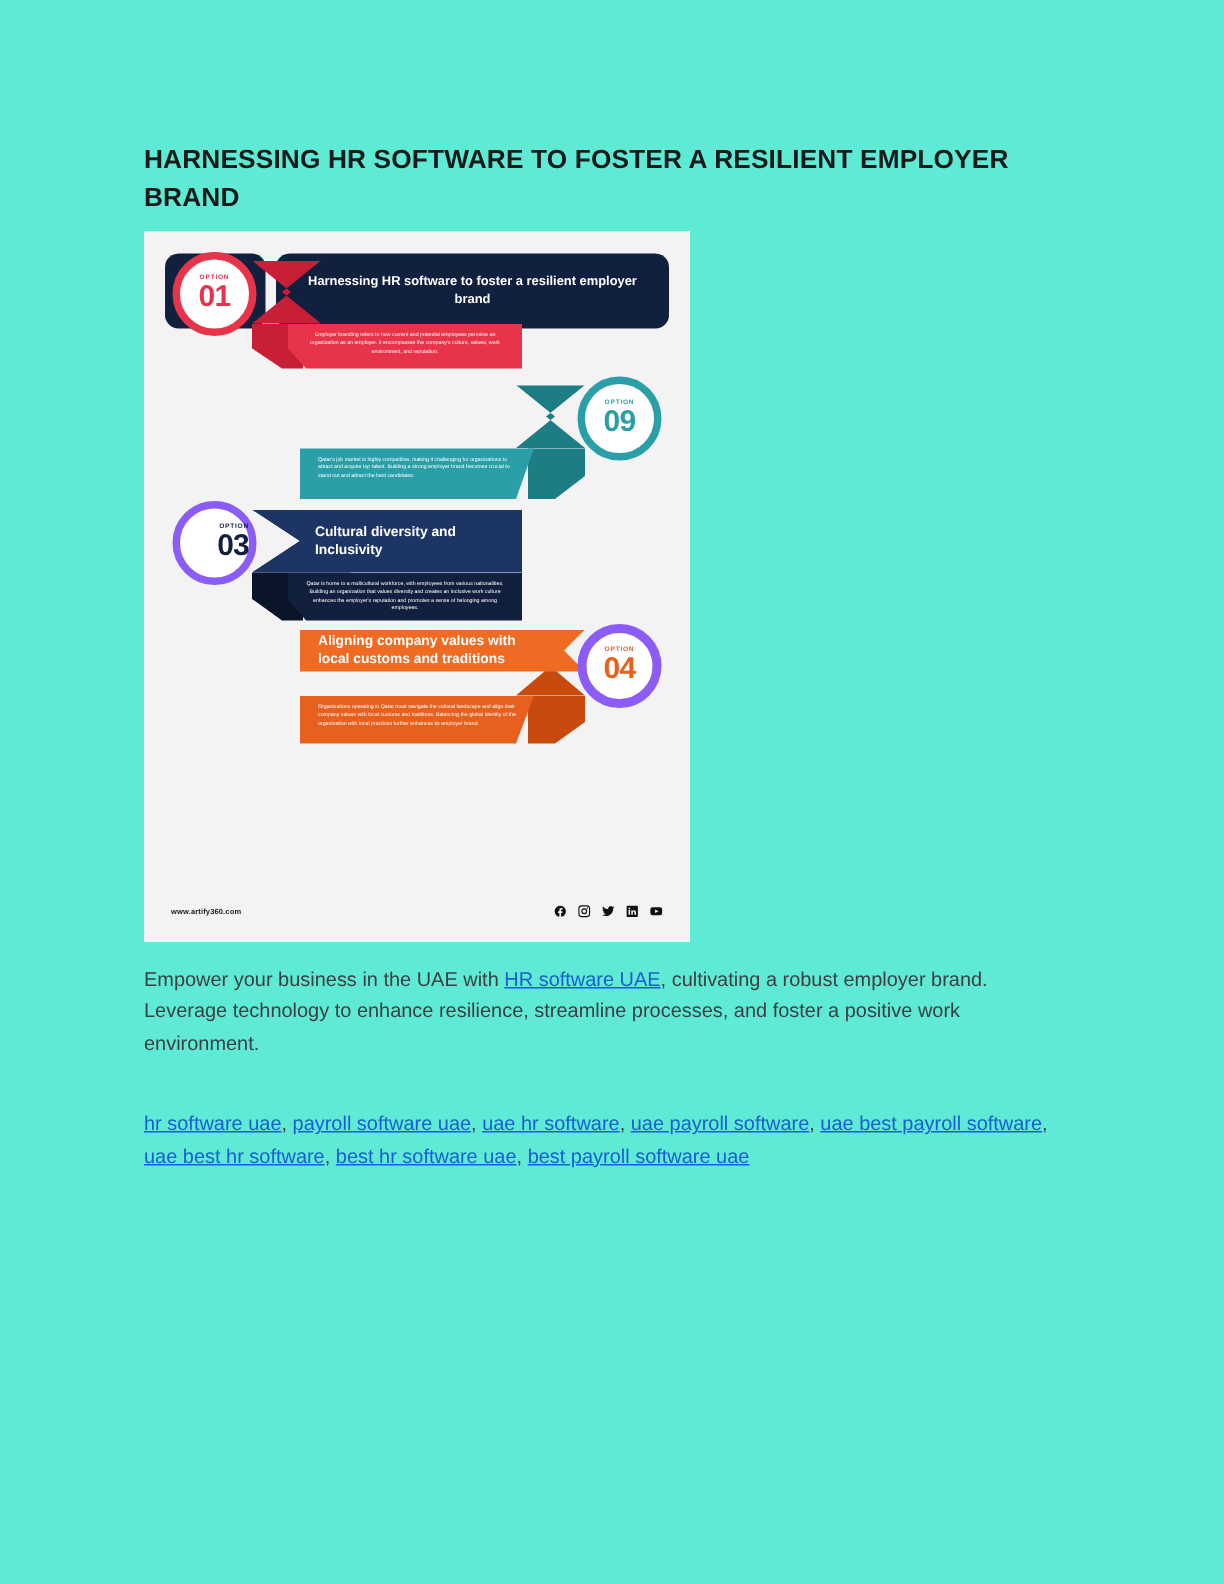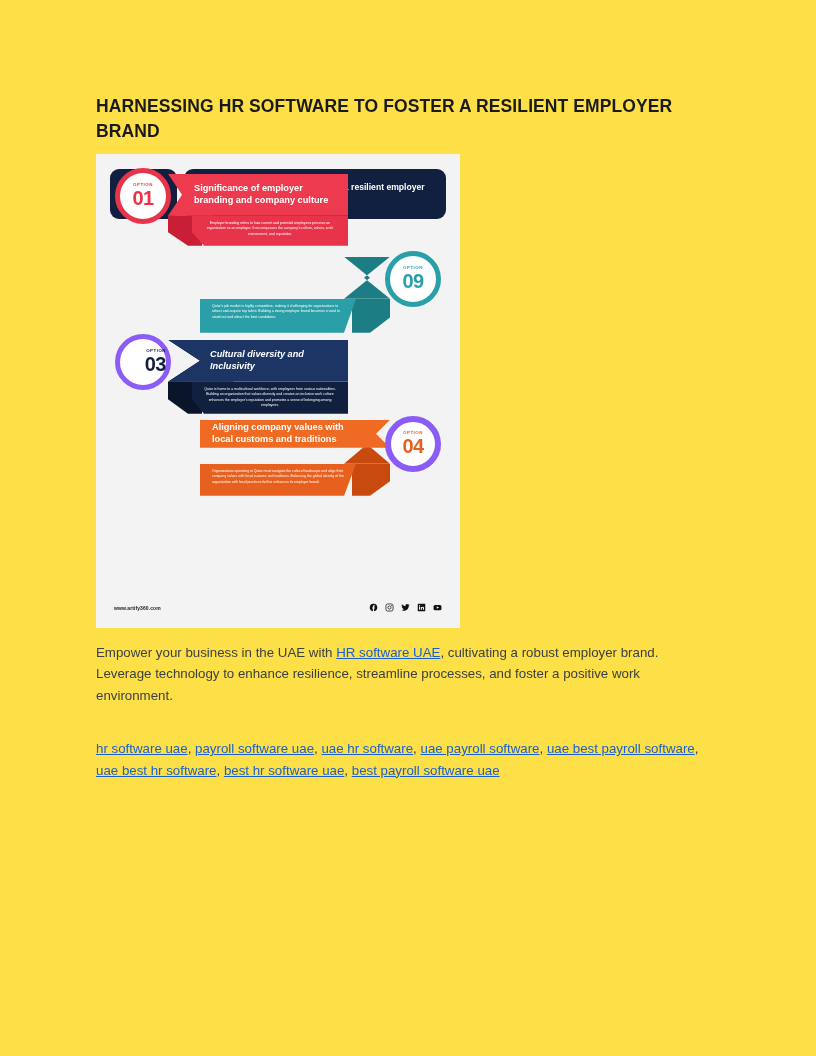--- a/index.html
+++ b/index.html
@@ -7,21 +7,21 @@
   html, body {
     margin: 0; padding: 0;
     width: 816px; height: 1056px;
     background: #ffffff;
     font-family: "Liberation Sans", sans-serif;
     -webkit-font-smoothing: antialiased;
   }
   .page {
     position: relative;
     width: 816px; height: 1056px;
-    background: #fde047;
+    background: #5eead4;
     overflow: hidden;
   }
   .content {
     position: absolute;
     left: 96px; top: 94px;
     width: 624px;
   }
 
   
   .post-title {
@@ -176,21 +176,20 @@
   }
 
   
   .o3-circle { left: 19px; top: 180px; border: 5px solid #8b5cf6; align-items: flex-end; }
   .o3-circle .opt-word, .o3-circle .opt-num { color: #12203f; }
   .o3-head {
     left: 72px; top: 186px; width: 180px; height: 42px;
     background: #1d3565;
     padding-left: 42px; padding-right: 6px;
     clip-path: polygon(0 0, 100% 0, 100% 100%, 0 100%, 32px 50%);
-    font-style: italic;
   }
   .o3-darkwedge {
     position: absolute; left: 72px; top: 186px;
     width: 78px; height: 42px; background: #12203f; z-index: 2;
     clip-path: polygon(0 0, 66px 0, 34px 50%, 66px 100%, 0 100%, 32px 50%);
   }
   .o3-body {
     left: 96px; top: 228px; width: 156px; height: 32px;
     background: #12203f;
     text-align: center; padding-top: 5px;
@@ -291,21 +290,20 @@
             <span class="logo-360">360</span>
           </div>
         </div>
         <div class="ig-title-box">
           <span>Harnessing HR software to foster a resilient employer brand</span>
         </div>
       </div>
 
       <div class="o1-tail chev"></div>
       <div class="bar-body o1-body">Employer branding refers to how current and potential employees perceive an organization as an employer. It encompasses the company's culture, values, work environment, and reputation.</div>
-      <div class="bar-head o1-head">Significance of employer branding and company culture</div>
       <div class="o1-darkwedge"></div>
       <div class="opt-circle o1-circle">
         <span class="opt-word">OPTION</span>
         <span class="opt-num">01</span>
       </div>
 
       <div class="o2-tail chev"></div>
       <div class="bar-body o2-body">Qatar's job market is highly competitive, making it challenging for organizations to attract and acquire top talent. Building a strong employer brand becomes crucial to stand out and attract the best candidates.</div>
       <div class="o2-darkwedge"></div>
       <div class="opt-circle o2-circle">

